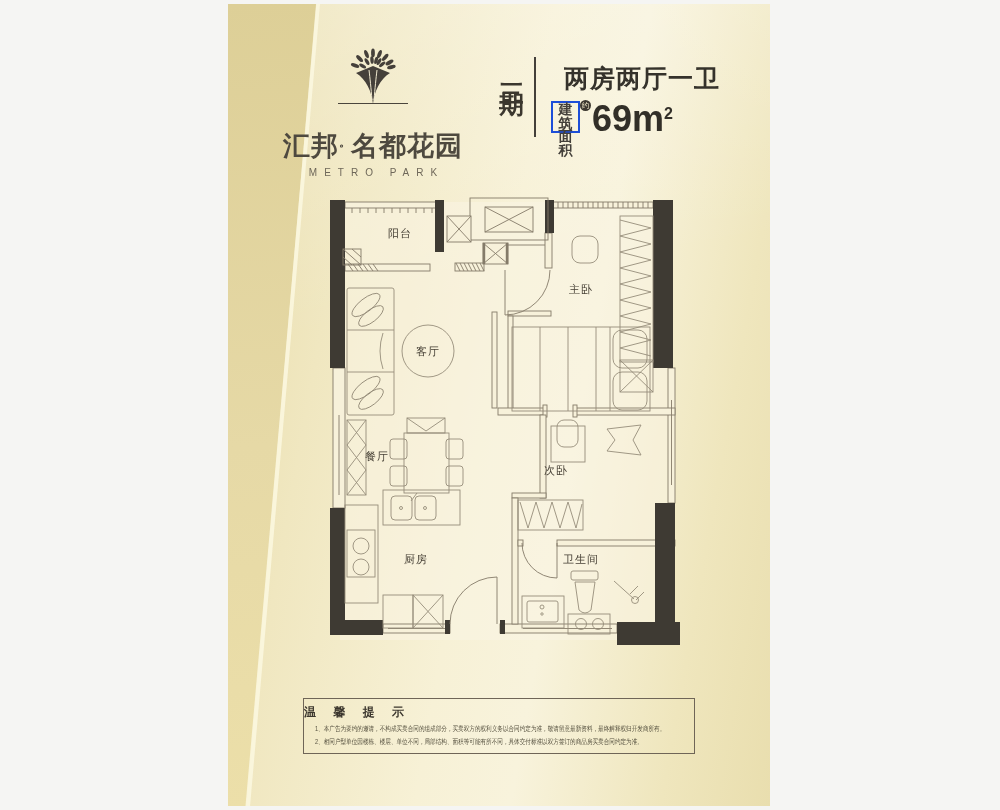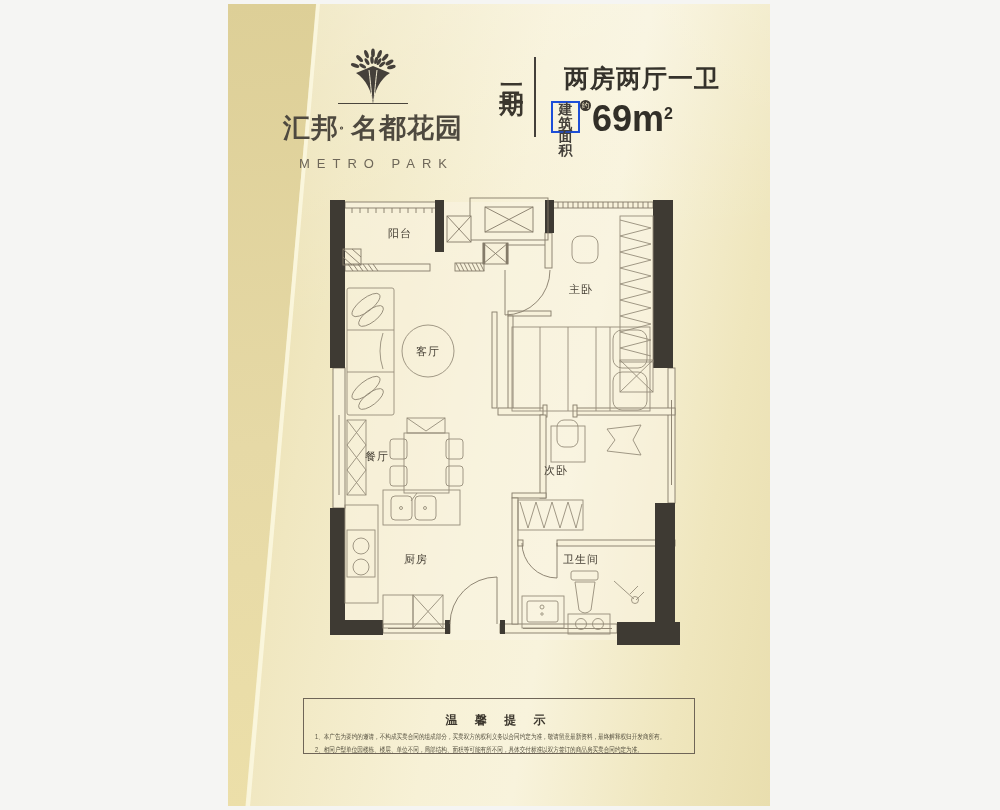--- a/index.html
+++ b/index.html
@@ -11,23 +11,23 @@
       linear-gradient(100deg,#e8dca8 0%,#f0e7c0 22%,#f7f1d6 48%,#f8f3dc 62%,#efe6bd 84%,#e9deae 100%);}
   .wedge{position:absolute;left:228px;top:4px;width:88px;height:802px;
     clip-path:polygon(0 0,100% 0,21% 100%,0 100%);
     background:linear-gradient(176deg,#ddcf97 0%,#e6d9a6 55%,#ecdfa9 100%);}
   .wedge-hl{position:absolute;left:228px;top:4px;width:92px;height:802px;
     clip-path:polygon(96% 0,100% 0,24% 100%,19% 100%);
     background:rgba(252,248,224,.85);}
   
   .logo{position:absolute;left:268px;top:46px;width:210px;text-align:center;}
   .brand{font-family:"Liberation Serif", serif;font-weight:bold;font-size:27px;
-    color:#4e493f;letter-spacing:1px;white-space:nowrap;margin-top:0;}
+    color:#4e493f;letter-spacing:1px;white-space:nowrap;margin-top:18px;}
   .brand .sep{font-size:12px;vertical-align:9px;letter-spacing:0;}
-  .brand-en{font-size:13px;letter-spacing:7px;color:#6e6759;margin-top:10px;padding-left:7px;}
+  .brand-en{font-size:10px;letter-spacing:7px;color:#6e6759;margin-top:3px;padding-left:7px;}
   
   .phase{position:absolute;left:496px;top:63px;writing-mode:vertical-rl;
     font-size:25px;font-weight:bold;color:#3b372e;letter-spacing:9px;}
   .hdr-divider{position:absolute;left:534px;top:57px;width:2px;height:80px;background:#44403a;}
   .unit-type{position:absolute;left:564px;top:62px;font-size:25px;font-weight:bold;
     color:#35322b;letter-spacing:1px;white-space:nowrap;}
   .area-box{position:absolute;left:551px;top:101px;width:25px;height:28px;
     border:2px solid #1d4ed8;text-align:center;color:#44403a;font-size:14px;
     line-height:13.5px;font-weight:bold;}
   .approx{position:absolute;left:580px;top:100px;width:11px;height:11px;border-radius:50%;
@@ -40,22 +40,22 @@
   .plan .wall{fill:#f7f1da;stroke:#847b69;stroke-width:0.9;}
   .plan .dark{fill:#3e3a33;stroke:none;}
   .plan .ln{stroke:#847b69;stroke-width:0.9;fill:none;}
   .plan .furn{stroke:#968d7a;stroke-width:0.9;fill:none;}
   .plan .lbl{font-size:11px;letter-spacing:1px;fill:#474136;text-anchor:middle;}
   
   .tips{position:absolute;left:303px;top:698px;width:390px;height:54px;
     border:1px solid #6f6557;}
   .tips:before{content:"";position:absolute;left:-5px;top:3px;width:100%;height:100%;
     border:1px solid #8a8070;z-index:-1;}
-  .tips-title{text-align:center;font-size:12px;font-weight:bold;color:#3b362d;
-    letter-spacing:7px;margin-top:13px;}
+  .tips-title{font-size:12px;font-weight:bold;color:#3b362d;
+    letter-spacing:7px;margin-top:5px;}
   .tips-line{font-size:7px;color:#55503f;white-space:nowrap;margin:3px 0 0 11px;
     transform:scaleX(0.8);transform-origin:0 50%;}
 </style>
 </head>
 <body>
 
 <div class="card"></div>
 <div class="wedge"></div>
 <div class="wedge-hl"></div>
 

